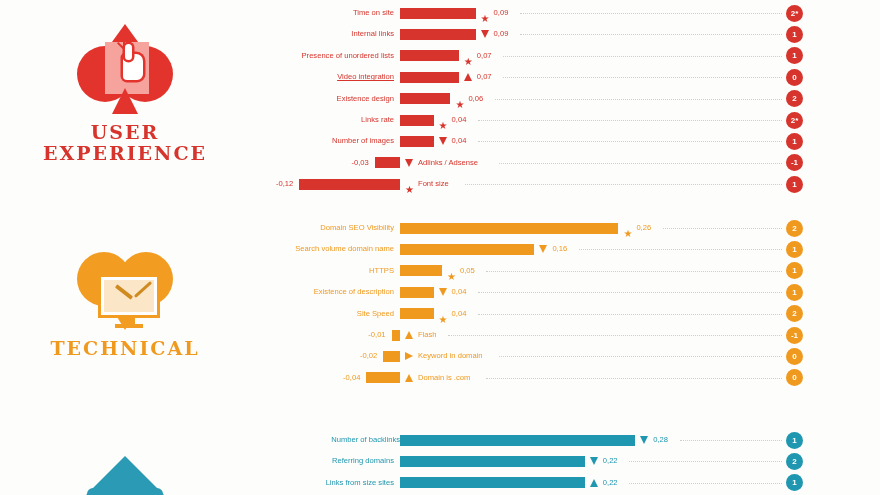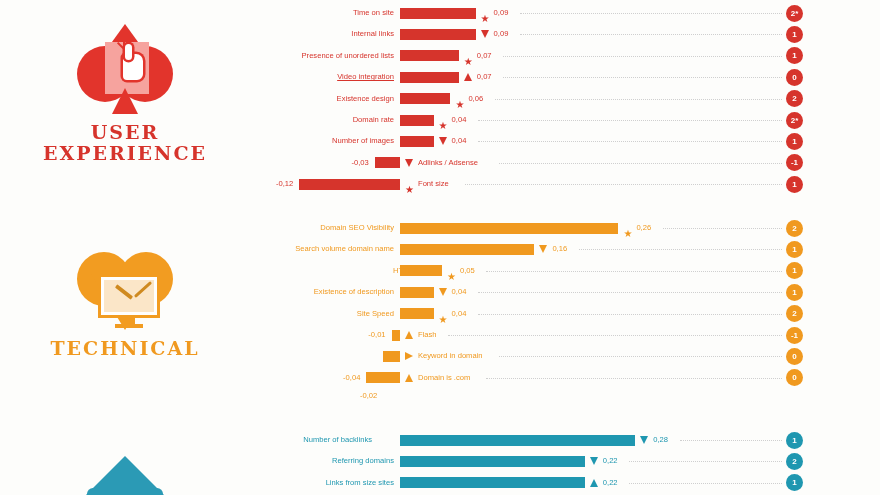--- a/index.html
+++ b/index.html
@@ -177,21 +177,21 @@
         <div class="bar" style="left: 400px; width: 50.4px; background: rgb(214, 52, 44);"></div>
         <span class="g-star" style="color: rgb(214, 52, 44); left: 455.4px; position: absolute;"></span>
         <div class="lbl" style="right: 486px; color: rgb(214, 52, 44);">Existence design</div>
         <div class="val" style="left: 468.4px; color: rgb(214, 52, 44);">0,06</div>
         <div class="dots" style="left: 494.8px; width: 287.2px;"></div>
         <div class="badge" style="left: 786px; background: rgb(214, 52, 44);">2</div>
       </div>
       <div class="row" style="top: 113px;">
         <div class="bar" style="left: 400px; width: 33.6px; background: rgb(214, 52, 44);"></div>
         <span class="g-star" style="color: rgb(214, 52, 44); left: 438.6px; position: absolute;"></span>
-        <div class="lbl" style="right: 486px; color: rgb(214, 52, 44);">Domain rate</div>
+        <div class="lbl" style="right: 486px; color: rgb(214, 52, 44);">Links rate</div>
         <div class="val" style="left: 451.6px; color: rgb(214, 52, 44);">0,04</div>
         <div class="dots" style="left: 478px; width: 304px;"></div>
         <div class="badge" style="left: 786px; background: rgb(214, 52, 44);">2*</div>
       </div>
       <div class="row" style="top: 134.4px;">
         <div class="bar" style="left: 400px; width: 33.6px; background: rgb(214, 52, 44);"></div>
         <span class="g-down" style="color: rgb(214, 52, 44); left: 438.6px; position: absolute;"></span>
         <div class="lbl" style="right: 486px; color: rgb(214, 52, 44);">Number of images</div>
         <div class="val" style="left: 451.6px; color: rgb(214, 52, 44);">0,04</div>
         <div class="dots" style="left: 478px; width: 304px;"></div>
@@ -225,21 +225,21 @@
         <div class="bar" style="left: 400px; width: 134.4px; background: rgb(240, 153, 31);"></div>
         <span class="g-down" style="color: rgb(240, 153, 31); left: 539.4px; position: absolute;"></span>
         <div class="lbl" style="right: 486px; color: rgb(240, 153, 31);">Search volume domain name</div>
         <div class="val" style="left: 552.4px; color: rgb(240, 153, 31);">0,16</div>
         <div class="dots" style="left: 578.8px; width: 203.2px;"></div>
         <div class="badge" style="left: 786px; background: rgb(240, 153, 31);">1</div>
       </div>
       <div class="row" style="top: 263.8px;">
         <div class="bar" style="left: 400px; width: 42px; background: rgb(240, 153, 31);"></div>
         <span class="g-star" style="color: rgb(240, 153, 31); left: 447px; position: absolute;"></span>
-        <div class="lbl" style="right: 462px; color: rgb(240, 153, 31);">HTTPS</div>
+        <div class="lbl" style="right: 486px; color: rgb(240, 153, 31);">HTTPS</div>
         <div class="val" style="left: 460px; color: rgb(240, 153, 31);">0,05</div>
         <div class="dots" style="left: 486.4px; width: 295.6px;"></div>
         <div class="badge" style="left: 786px; background: rgb(240, 153, 31);">1</div>
       </div>
       <div class="row" style="top: 285.2px;">
         <div class="bar" style="left: 400px; width: 33.6px; background: rgb(240, 153, 31);"></div>
         <span class="g-down" style="color: rgb(240, 153, 31); left: 438.6px; position: absolute;"></span>
         <div class="lbl" style="right: 486px; color: rgb(240, 153, 31);">Existence of description</div>
         <div class="val" style="left: 451.6px; color: rgb(240, 153, 31);">0,04</div>
         <div class="dots" style="left: 478px; width: 304px;"></div>
@@ -257,37 +257,37 @@
         <div class="bar" style="left: 391.6px; width: 8.4px; background: rgb(240, 153, 31);"></div>
         <span class="g-up" style="color: rgb(240, 153, 31); left: 405px; position: absolute;"></span>
         <div class="negval" style="left: 357.6px; width: 28px; text-align: right; color: rgb(240, 153, 31);">-0,01</div>
         <div class="val" style="left: 418px; color: rgb(240, 153, 31);">Flash</div>
         <div class="dots" style="left: 447.5px; width: 334.5px;"></div>
         <div class="badge" style="left: 786px; background: rgb(240, 153, 31);">-1</div>
       </div>
       <div class="row" style="top: 349.4px;">
         <div class="bar" style="left: 383.2px; width: 16.8px; background: rgb(240, 153, 31);"></div>
         <span class="g-right" style="color: rgb(240, 153, 31); left: 405px; position: absolute;"></span>
-        <div class="negval" style="left: 349.2px; width: 28px; text-align: right; color: rgb(240, 153, 31); margin-top: 40px;">-0,02</div>
+        <div class="negval" style="left: 349.2px; width: 28px; text-align: right; color: rgb(240, 153, 31);">-0,02</div>
         <div class="val" style="left: 418px; color: rgb(240, 153, 31);">Keyword in domain</div>
         <div class="dots" style="left: 499.1px; width: 282.9px;"></div>
         <div class="badge" style="left: 786px; background: rgb(240, 153, 31);">0</div>
       </div>
       <div class="row" style="top: 370.8px;">
         <div class="bar" style="left: 366.4px; width: 33.6px; background: rgb(240, 153, 31);"></div>
         <span class="g-up" style="color: rgb(240, 153, 31); left: 405px; position: absolute;"></span>
         <div class="negval" style="left: 332.4px; width: 28px; text-align: right; color: rgb(240, 153, 31);">-0,04</div>
         <div class="val" style="left: 418px; color: rgb(240, 153, 31);">Domain is .com</div>
         <div class="dots" style="left: 486.2px; width: 295.8px;"></div>
         <div class="badge" style="left: 786px; background: rgb(240, 153, 31);">0</div>
       </div>
       <div class="row" style="top: 433px;">
         <div class="bar" style="left: 400px; width: 235.2px; background: rgb(31, 151, 176);"></div>
         <span class="g-down" style="color: rgb(31, 151, 176); left: 640.2px; position: absolute;"></span>
-        <div class="lbl" style="right: 508px; color: rgb(31, 151, 176);">Number of backlinks</div>
+        <div class="lbl" style="right: 480px; color: rgb(31, 151, 176);">Number of backlinks</div>
         <div class="val" style="left: 653.2px; color: rgb(31, 151, 176);">0,28</div>
         <div class="dots" style="left: 679.6px; width: 102.4px;"></div>
         <div class="badge" style="left: 786px; background: rgb(31, 151, 176);">1</div>
       </div>
       <div class="row" style="top: 454.4px;">
         <div class="bar" style="left: 400px; width: 184.8px; background: rgb(31, 151, 176);"></div>
         <span class="g-down" style="color: rgb(31, 151, 176); left: 589.8px; position: absolute;"></span>
         <div class="lbl" style="right: 486px; color: rgb(31, 151, 176);">Referring domains</div>
         <div class="val" style="left: 602.8px; color: rgb(31, 151, 176);">0,22</div>
         <div class="dots" style="left: 629.2px; width: 152.8px;"></div>

